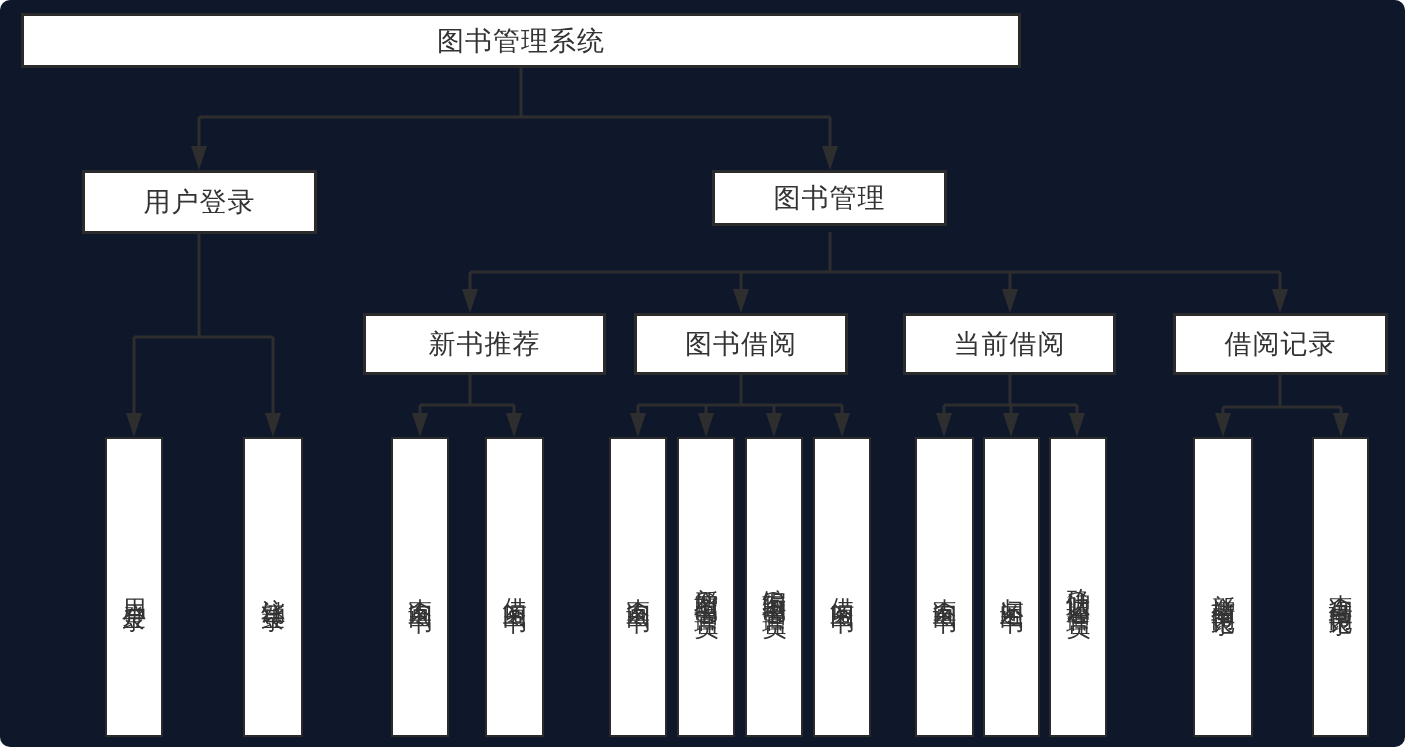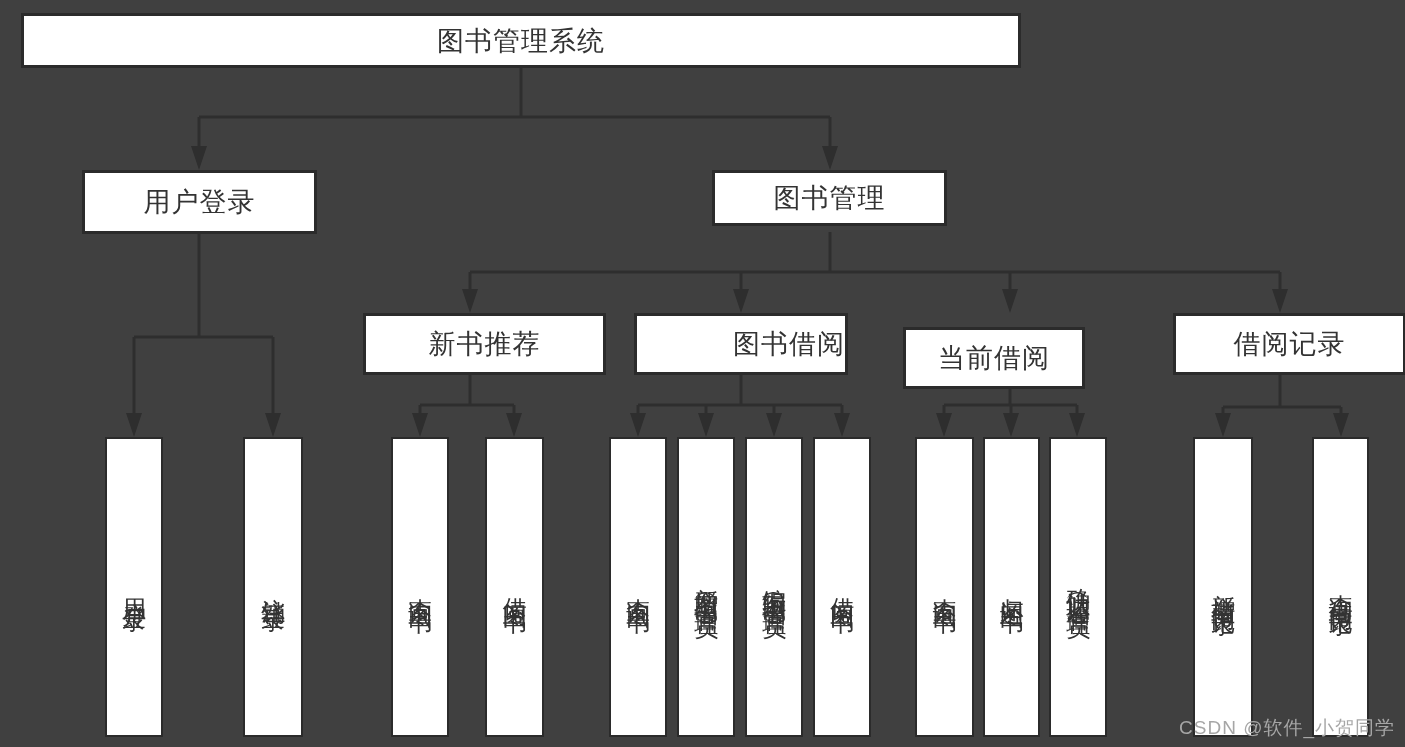--- a/index.html
+++ b/index.html
@@ -1,17 +1,17 @@
 <!DOCTYPE html>
 <html><head>
 <meta charset="utf-8">
 <style>
   html,body{margin:0;padding:0;background:#ffffff;}
   body{font-family:"Liberation Sans",sans-serif;}
-  .canvas{position:relative;width:1405px;height:747px;background:#404040;overflow:hidden;}
+  .canvas{position:relative;width:1405px;height:747px;background:#0f172a;overflow:hidden;border-radius:10px;}
   .wires{position:absolute;left:0;top:0;}
   .box{
     position:absolute;
     box-sizing:border-box;
     background:#ffffff;
     border:3px solid #2b2b2b;
     display:flex;align-items:center;justify-content:center;
     font-size:27px;color:#333333;letter-spacing:1px;
     white-space:nowrap;
   }
@@ -84,27 +84,27 @@
   <div class="box" style="left:82px;top:170px;width:235px;height:64px;">
     <span>用户登录</span>
   </div>
   <div class="box" style="left:712px;top:170px;width:235px;height:56px;">
     <span>图书管理</span>
   </div>
 
   <div class="box" style="left:363px;top:313px;width:243px;height:62px;">
     <span>新书推荐</span>
   </div>
-  <div class="box" style="left:634px;top:313px;width:214px;height:62px;justify-content:flex-end;">
+  <div class="box" style="left:634px;top:313px;width:214px;height:62px;">
     <span>图书借阅</span>
   </div>
-  <div class="box" style="left:903px;top:327px;width:182px;height:62px;">
+  <div class="box" style="left:903px;top:313px;width:213px;height:62px;">
     <span>当前借阅</span>
   </div>
-  <div class="box" style="left:1173px;top:313px;width:233px;height:62px;">
+  <div class="box" style="left:1173px;top:313px;width:215px;height:62px;">
     <span>借阅记录</span>
   </div>
 
   <div class="box vbox" style="left:105px;top:437px;width:58px;height:300px;">
     <span>用户登录</span>
   </div>
   <div class="box vbox" style="left:243px;top:437px;width:60px;height:300px;">
     <span>注销登录</span>
   </div>
 
@@ -138,15 +138,14 @@
     <span>确认归还（管理员）</span>
   </div>
 
   <div class="box vbox" style="left:1193px;top:437px;width:60px;height:300px;">
     <span>新增借阅记录</span>
   </div>
   <div class="box vbox" style="left:1312px;top:437px;width:57px;height:300px;">
     <span>查询借阅记录</span>
   </div>
 
-  <div class="watermark" style="right:10px;top:715px;">CSDN @软件_小贺同学</div>
 
 </div>
 
 </body></html>

